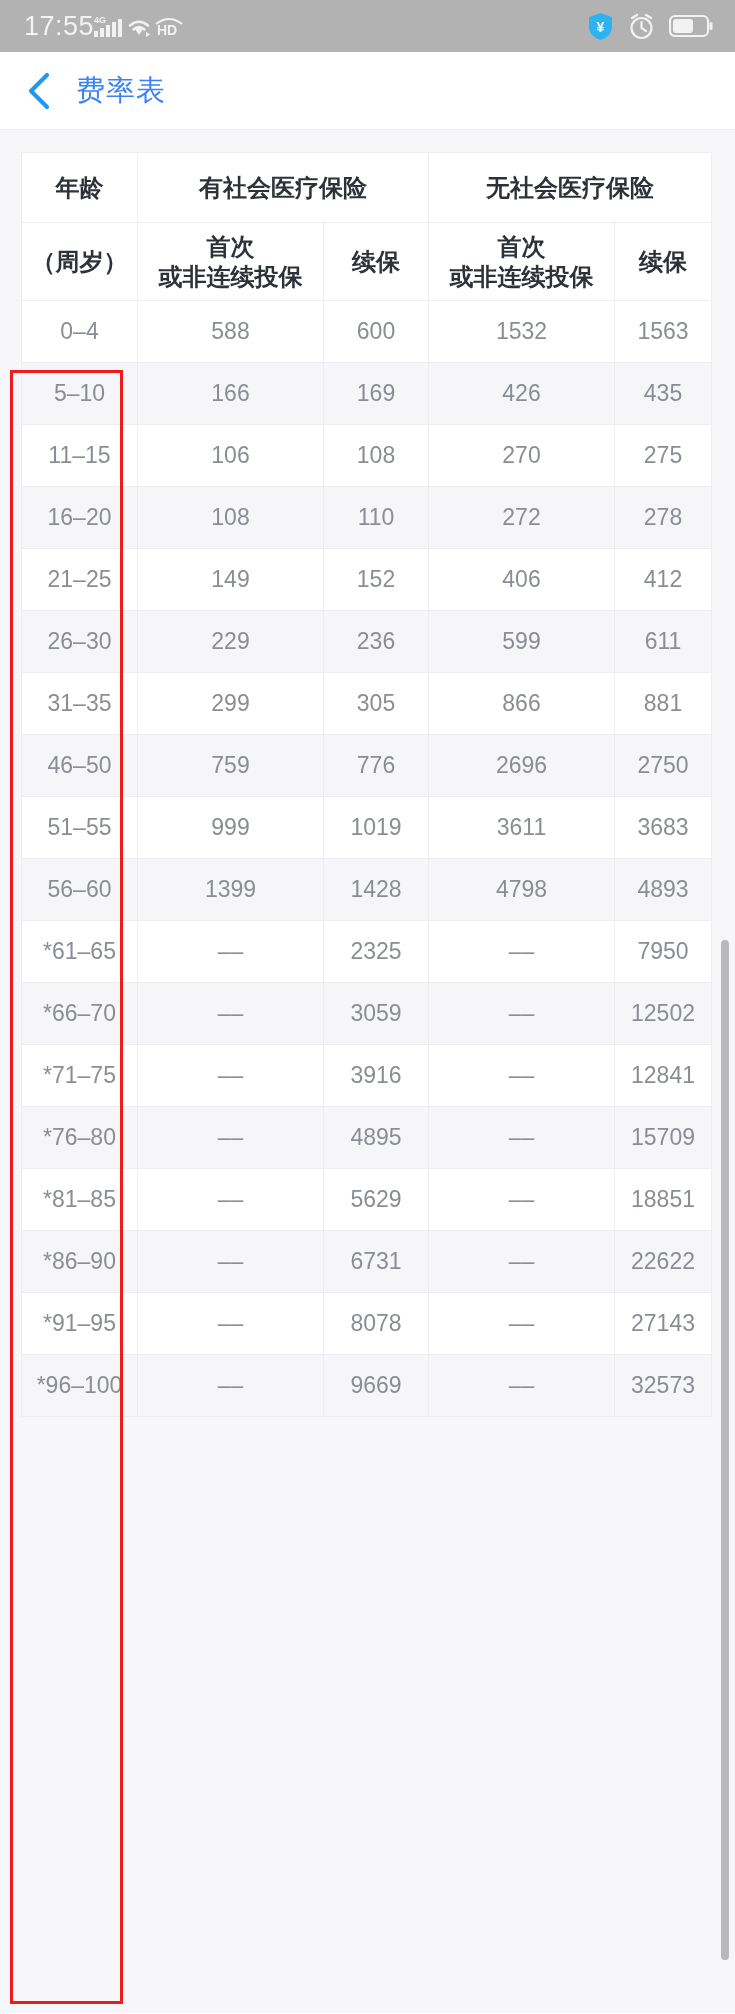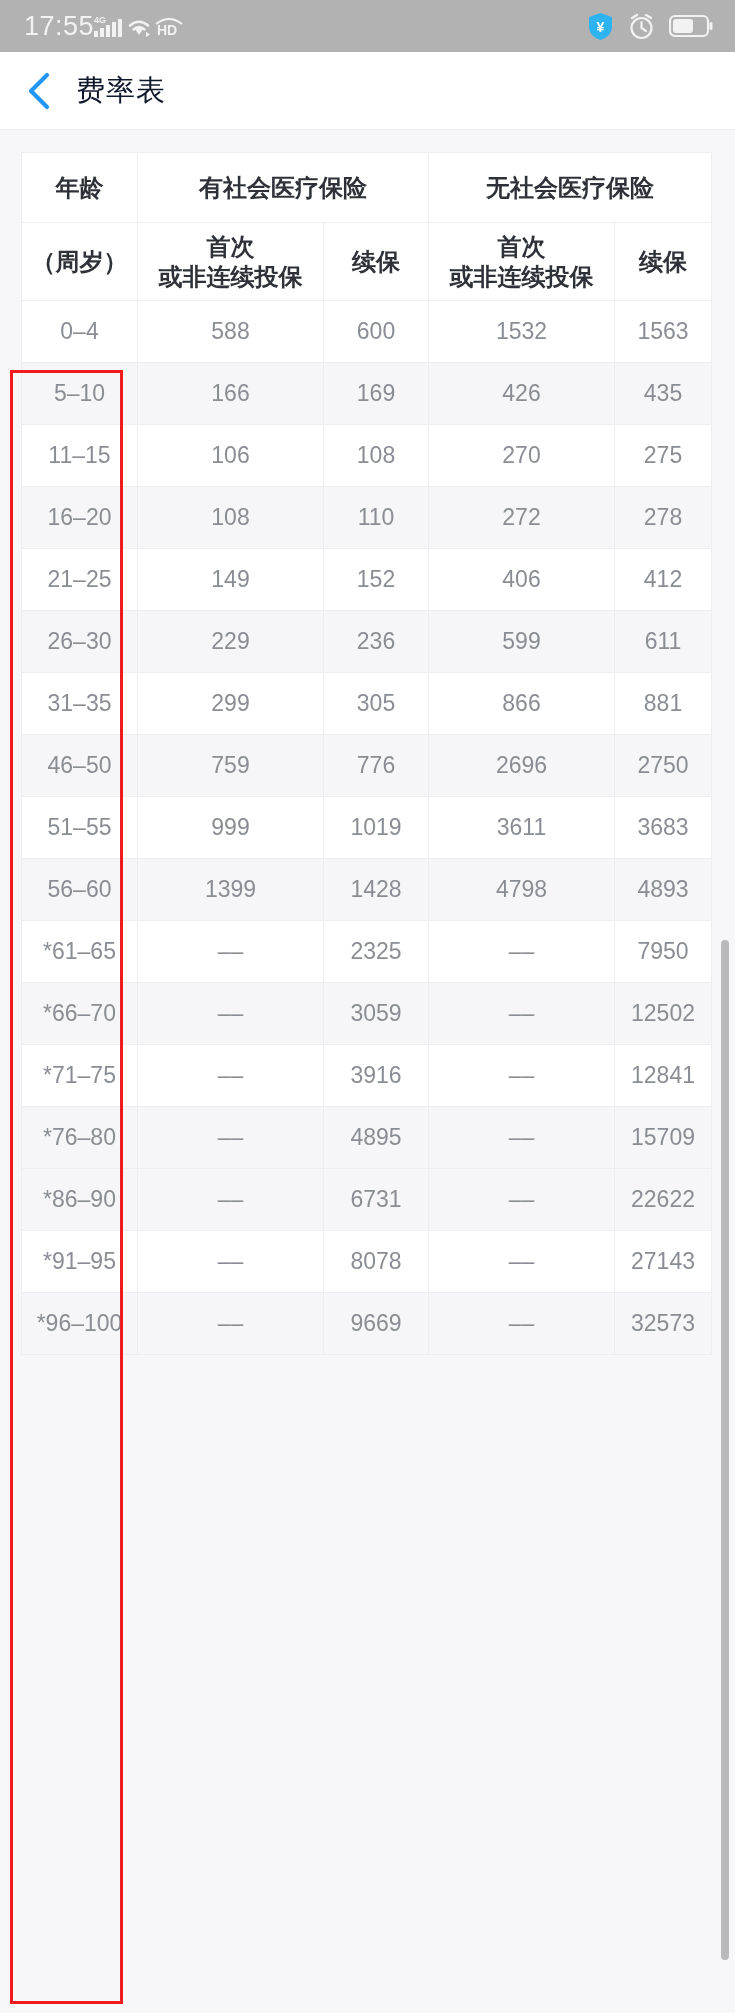--- a/index.html
+++ b/index.html
@@ -51,21 +51,21 @@
     background: #ffffff;
     display: flex;
     align-items: center;
     padding-left: 26px;
     gap: 24px;
     border-bottom: 1px solid #ececec;
   }
   .back-arrow { width: 26px; height: 38px; display:block; cursor: pointer; }
   .page-title {
     font-size: 29px;
-    color: #0f172a;
+    color: #3b82f6;
     font-weight: 500;
     letter-spacing: 1px;
   }
 
   
   .content {
     position: relative;
     background: #f7f7f9;
     padding: 22px 0 0 0;
     height: calc(2014px - 52px - 79px);
@@ -325,20 +325,27 @@
             <td>––</td>
             <td>12841</td>
           </tr>
           <tr class="even">
             <td>*76–80</td>
             <td>––</td>
             <td>4895</td>
             <td>––</td>
             <td>15709</td>
           </tr>
+          <tr class="odd">
+            <td>*81–85</td>
+            <td>––</td>
+            <td>5629</td>
+            <td>––</td>
+            <td>18851</td>
+          </tr>
           <tr class="even">
             <td>*86–90</td>
             <td>––</td>
             <td>6731</td>
             <td>––</td>
             <td>22622</td>
           </tr>
           <tr class="odd">
             <td>*91–95</td>
             <td>––</td>

